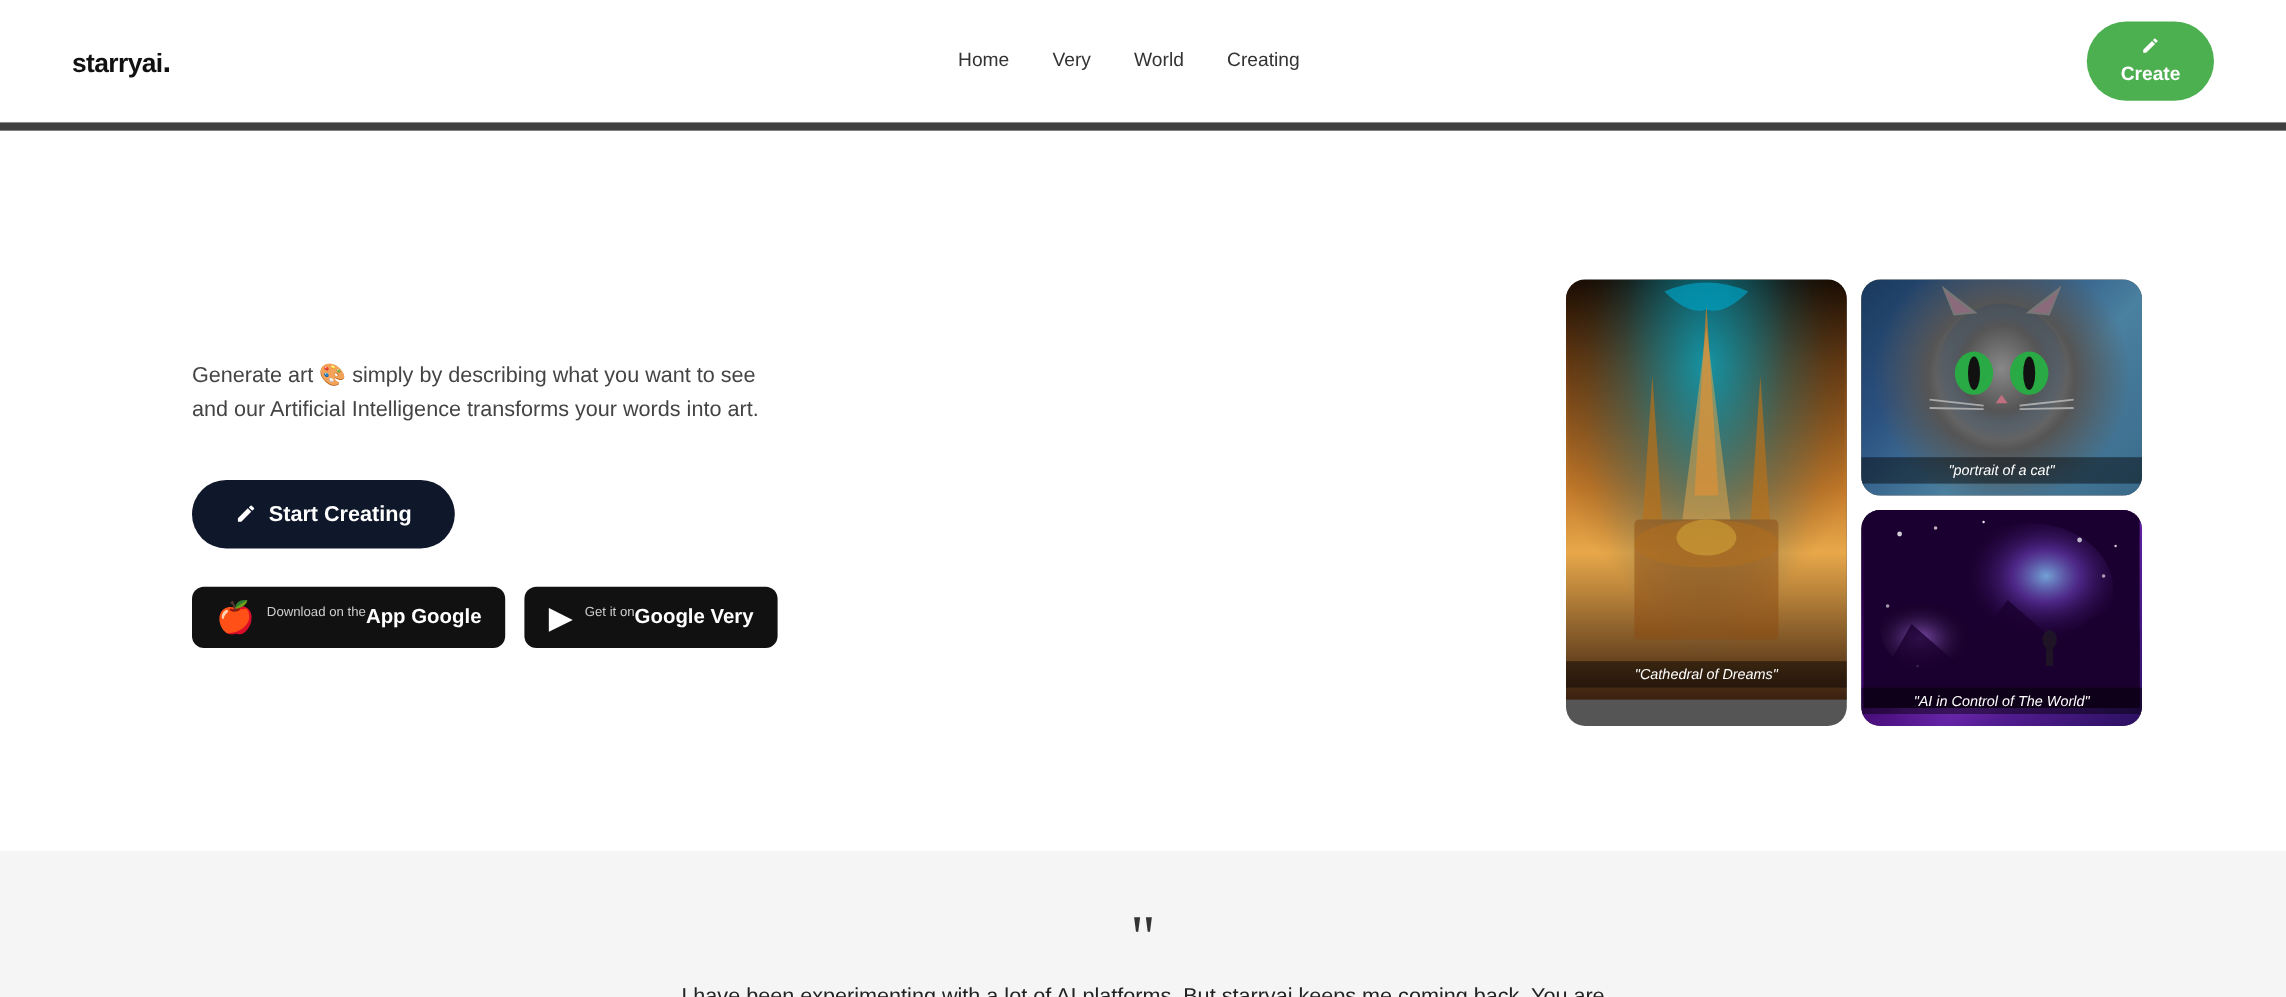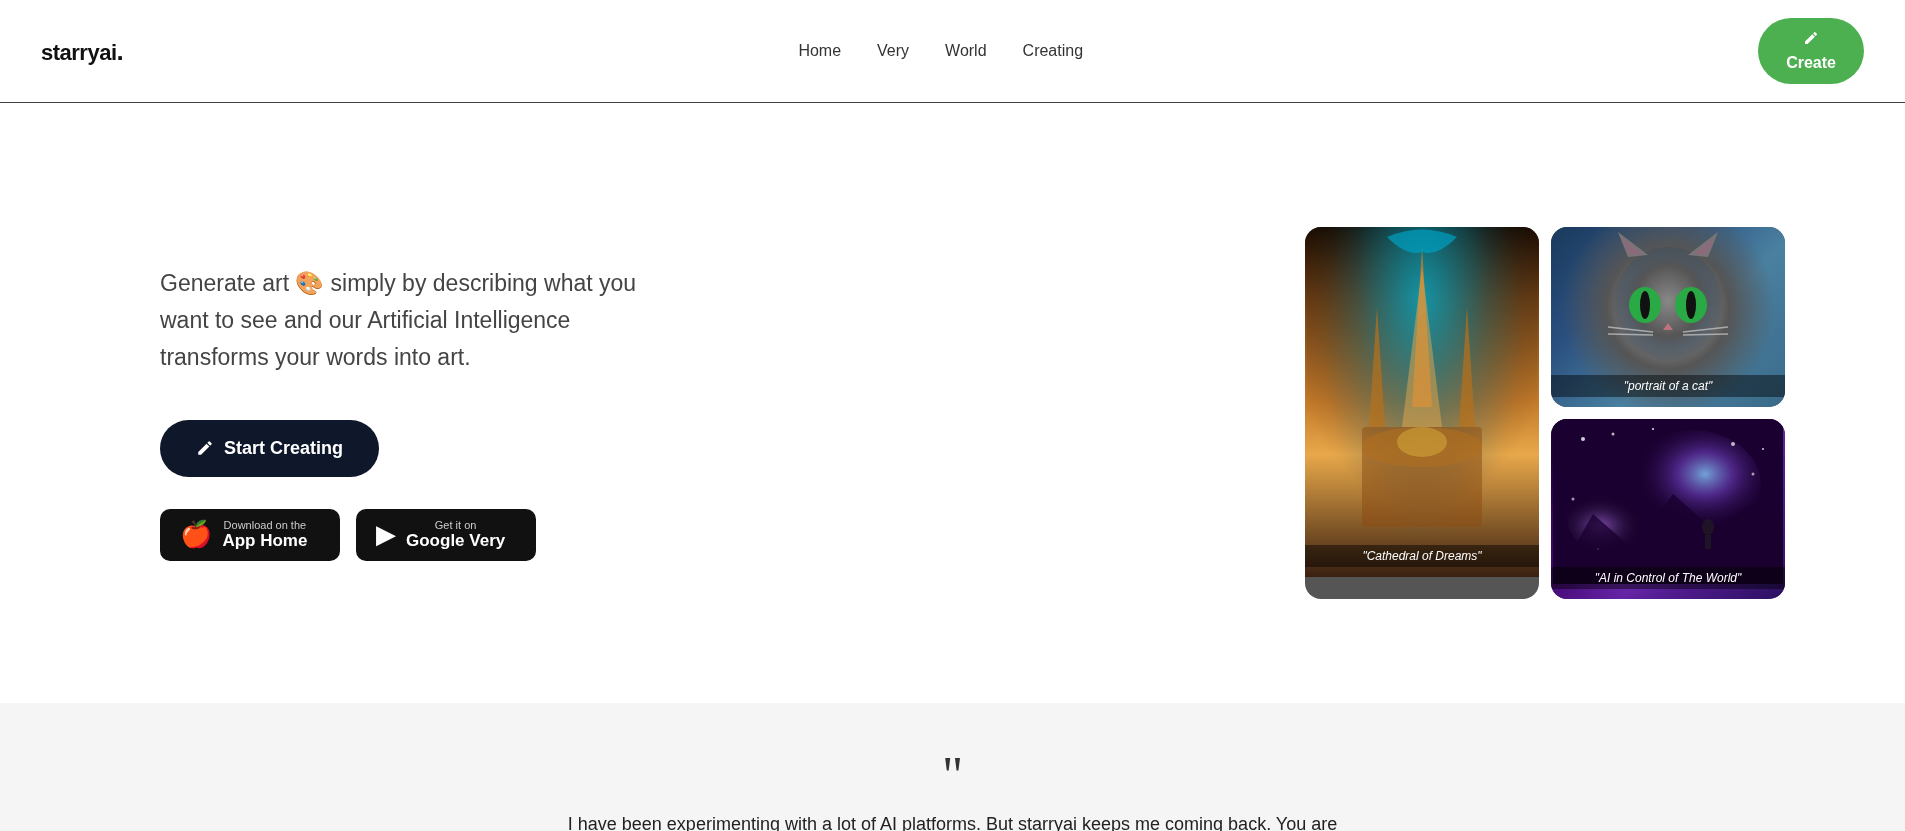--- a/index.html
+++ b/index.html
@@ -1,21 +1,21 @@
 <!DOCTYPE html>
 <html><head>
   <meta charset="utf-8">
   <style>
     * { margin: 0; padding: 0; box-sizing: border-box; }
     body { font-family: -apple-system, BlinkMacSystemFont, 'Segoe UI', Helvetica, Arial, sans-serif; background: #fff; width: 1905px; overflow-x: hidden; }
 
     
     nav {
       display: flex; align-items: center; justify-content: space-between;
-      padding: 18px 41px; border-bottom: 1px solid #404040; background: #fff;
+      padding: 18px 60px; border-bottom: 7px solid #404040; background: #fff;
     }
     .nav-links { display: flex; gap: 36px; }
     .nav-links a {
       text-decoration: none; color: #333; font-size: 16px; font-weight: 400;
     }
     .nav-create-btn {
       background: #4CAF50; color: #fff; border: none; border-radius: 50px;
       padding: 12px 28px; font-size: 16px; font-weight: 600; cursor: pointer;
       display: flex; align-items: center; gap: 8px; flex-direction: column;
     }
@@ -24,37 +24,37 @@
     .hero {
       display: flex; align-items: center; justify-content: space-between;
       padding: 80px 60px 60px 160px; min-height: 600px; background: #fff;
       max-width: 1905px;
     }
     .hero-left { max-width: 560px; }
     .hero-title {
       font-size: 72px; font-weight: 800; line-height: 1.1; color: #111; margin-bottom: 28px;
     }
     .hero-subtitle {
-      font-size: 23px; color: #444; line-height: 1.6; margin-bottom: 44px; max-width: 500px;
+      font-size: 18px; color: #444; line-height: 1.6; margin-bottom: 44px; max-width: 500px;
     }
     .btn-start {
       background: #0f172a; color: #fff; border: none; border-radius: 50px;
       padding: 18px 36px; font-size: 18px; font-weight: 700; cursor: pointer;
       display: inline-flex; align-items: center; gap: 10px; margin-bottom: 24px;
     }
     .store-buttons { display: flex; gap: 16px; margin-top: 8px; }
     .store-btn {
       background: #111; color: #fff; border: none; border-radius: 10px;
       padding: 10px 20px; cursor: pointer; display: flex; align-items: center; gap: 10px;
       min-width: 180px;
     }
     .store-btn-icon { font-size: 26px; }
     .store-btn-text-top { font-size: 11px; color: #ccc; }
     .store-btn-text-bottom { font-size: 17px; font-weight: 700; color: #fff; }
-    .store-btn-texts { display: flex; flex-direction: column; }
+    .store-btn-texts { display: flex; flex-direction: row; }
 
     
     .hero-images {
       display: grid; grid-template-columns: 1fr 1fr; grid-template-rows: auto auto;
       gap: 12px; width: 480px; flex-shrink: 0; margin-right: 60px;
     }
     .img-card {
       border-radius: 16px; overflow: hidden; position: relative;
       background: #555;
     }
@@ -150,21 +150,21 @@
         <path d="M3 17.25V21h3.75L17.81 9.94l-3.75-3.75L3 17.25zM20.71 7.04a1 1 0 000-1.41l-2.34-2.34a1 1 0 00-1.41 0l-1.83 1.83 3.75 3.75 1.83-1.83z"></path>
       </svg>
       <span>Start Creating</span>
     </button>
 
     <div class="store-buttons">
       <button class="store-btn">
         <span class="store-btn-icon">🍎</span>
         <div class="store-btn-texts">
           <span class="store-btn-text-top">Download on the</span>
-          <span class="store-btn-text-bottom">App Home</span>
+          <span class="store-btn-text-bottom">App Google</span>
         </div>
       </button>
       <button class="store-btn">
         <span class="store-btn-icon">▶</span>
         <div class="store-btn-texts">
           <span class="store-btn-text-top">Get it on</span>
           <span class="store-btn-text-bottom">Google Very</span>
         </div>
       </button>
     </div>

